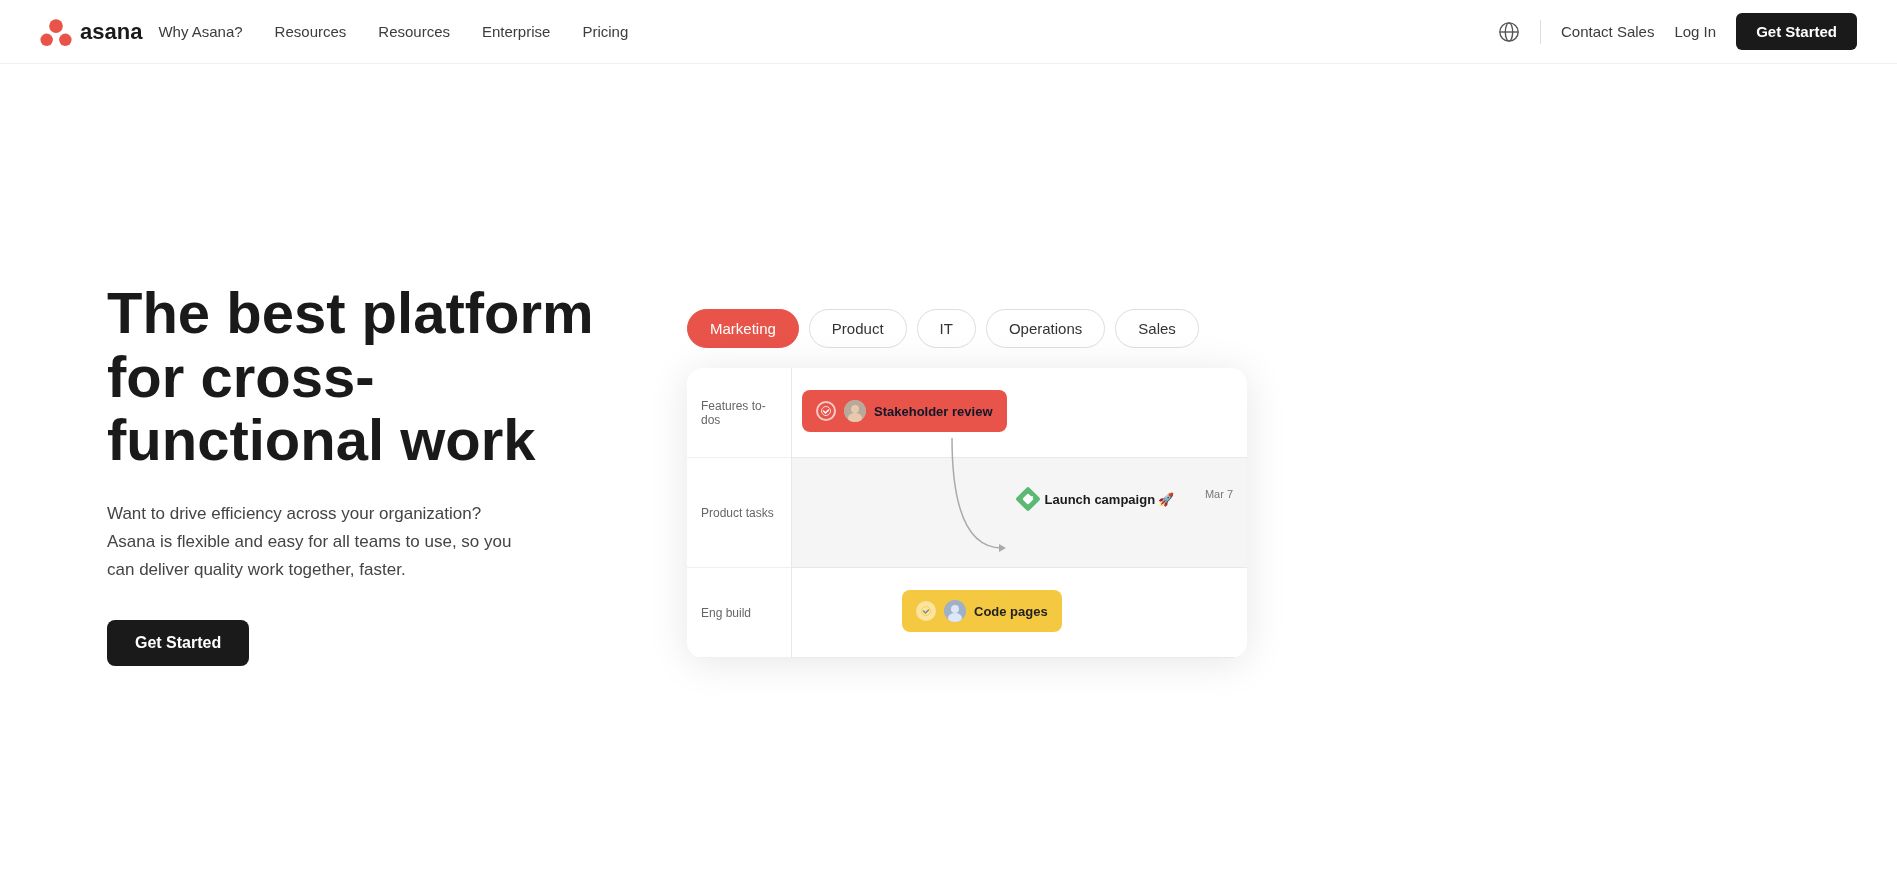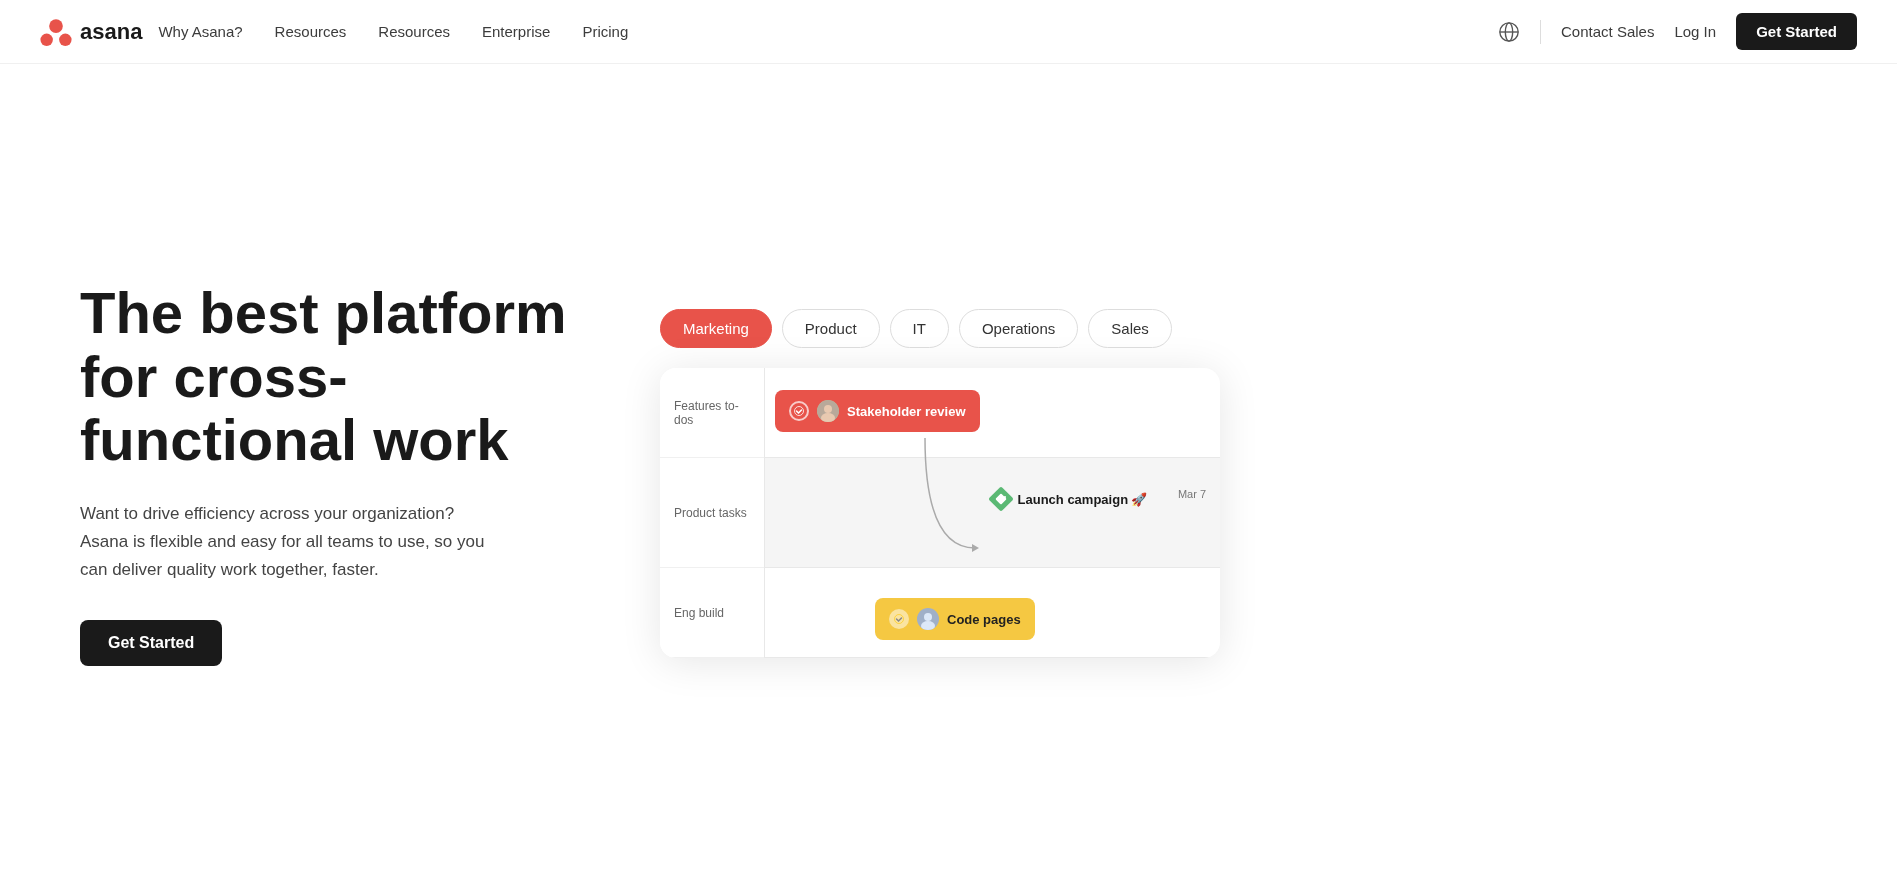--- a/index.html
+++ b/index.html
@@ -22,21 +22,21 @@
     .contact-sales { font-size: 15px; color: #3c3c3c; cursor: pointer; }
     .log-in { font-size: 15px; color: #3c3c3c; cursor: pointer; }
     .get-started-btn {
       background: #1a1a1a; color: #fff; border: none; border-radius: 6px;
       padding: 10px 20px; font-size: 15px; font-weight: 600; cursor: pointer;
     }
 
     
     .hero {
       display: flex; align-items: center; min-height: calc(100vh - 64px);
-      padding: 40px 80px 40px 80px; gap: 60px; position: relative;
+      padding: 40px 80px 40px 107px; gap: 60px; position: relative;
     }
     .hero-left { flex: 0 0 520px; max-width: 520px; }
     .hero-title { font-size: 58px; font-weight: 700; line-height: 1.1; color: #1a1a1a; margin-bottom: 28px; }
     .hero-desc { font-size: 17px; line-height: 1.65; color: #444; margin-bottom: 36px; max-width: 420px; }
     .hero-cta {
       background: #1a1a1a; color: #fff; border: none; border-radius: 8px;
       padding: 14px 28px; font-size: 16px; font-weight: 600; cursor: pointer;
     }
 
     .hero-right { flex: 1; display: flex; flex-direction: column; align-items: flex-start; gap: 20px; padding-top: 20px; }
@@ -87,22 +87,22 @@
     .tc-row-1 { height: 90px; background: #fff; }
     .tc-row-2 { height: 110px; }
     .tc-row-3 { height: 90px; background: #fff; }
 
     
     .task-chip {
       position: absolute; display: flex; align-items: center; gap: 8px;
       border-radius: 8px; padding: 10px 14px; font-size: 13px; font-weight: 600;
       white-space: nowrap;
     }
-    .task-chip-red { background: #e8534a; color: #ffffff; top: 22px; left: 10px; }
-    .task-chip-yellow { background: #f5c842; color: #222; top: 30px; left: 110px; }
+    .task-chip-red { background: #e8534a; color: #0f172a; top: 22px; left: 10px; }
+    .task-chip-yellow { background: #f5c842; color: #222; top: 22px; left: 110px; }
 
     .chip-avatar {
       width: 22px; height: 22px; border-radius: 50%; background: #c0b89a;
       flex-shrink: 0; overflow: hidden; display: flex; align-items: center; justify-content: center;
       font-size: 10px; color: #fff;
     }
     .chip-check {
       width: 20px; height: 20px; border-radius: 50%; border: 2px solid rgba(255,255,255,0.7);
       display: flex; align-items: center; justify-content: center; flex-shrink: 0;
     }

